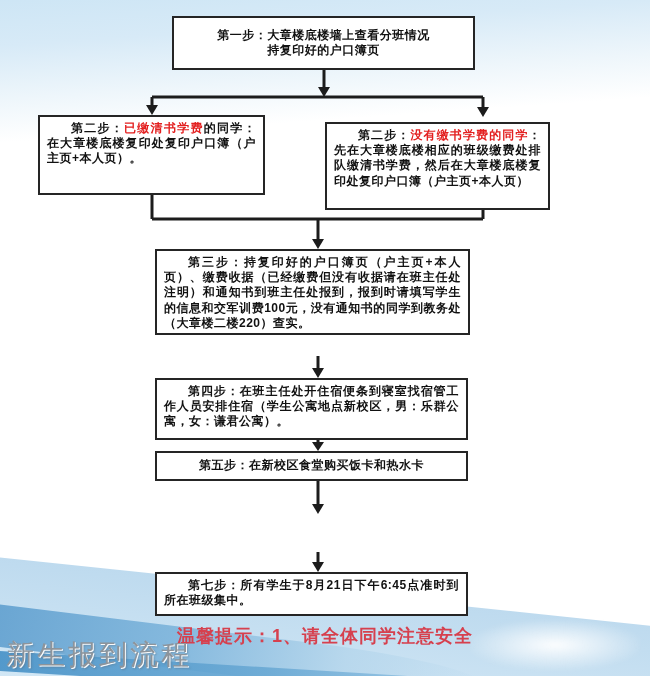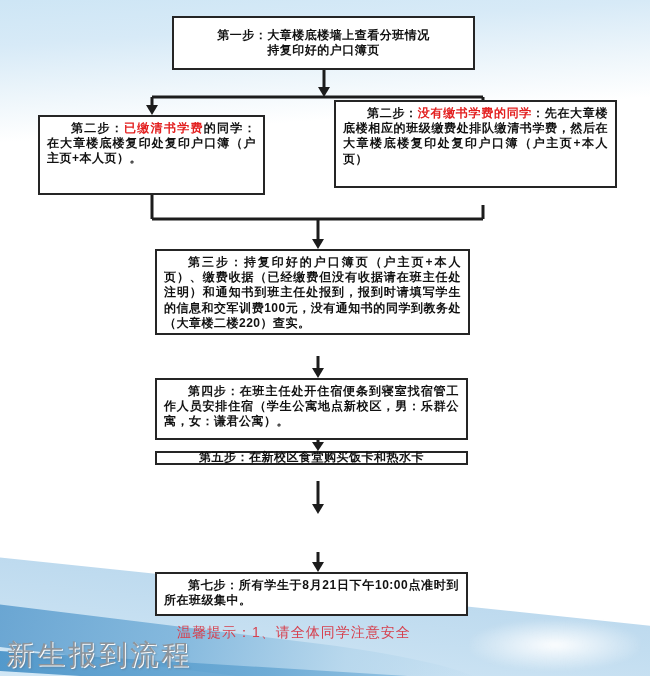--- a/index.html
+++ b/index.html
@@ -58,33 +58,33 @@
     padding: 4px 7px;
     text-align: justify;
     letter-spacing: 0.5px;
   }
   .fbox p { margin: 0; text-indent: 2em; }
   .center { display: flex; flex-direction: column; align-items: center; justify-content: center; text-align: center; }
   .center p { text-indent: 0; }
   .hl { font-weight: bold; }
   #box-step1   { left: 172px; top: 16px;  width: 303px; height: 54px; }
   #box-step2a  { left: 38px;  top: 115px; width: 227px; height: 80px; }
-  #box-step2b  { left: 325px; top: 100px; width: 283px; height: 88px; margin-left: 9px; }
+  #box-step2b  { left: 325px; top: 122px; width: 225px; height: 88px; }
   #box-step3   { left: 155px; top: 249px; width: 315px; height: 86px; }
   #box-step4   { left: 155px; top: 378px; width: 313px; height: 62px; }
-  #box-step5   { left: 155px; top: 451px; width: 313px; height: 14px; }
+  #box-step5   { left: 155px; top: 451px; width: 313px; height: 30px; }
   #box-step6   { left: 155px; top: 514px; width: 313px; height: 38px; }
   #box-step7   { left: 155px; top: 572px; width: 313px; height: 44px; }
   
   .connectors { position: absolute; left: 0; top: 0; pointer-events: none; }
   
   .tip {
     position: absolute;
-    font-size: 14px;
-    font-weight: normal;
+    font-size: 18px;
+    font-weight: bold;
     letter-spacing: 1px;
     white-space: nowrap;
   }
   #tip-line1 { left: 177px; top: 624px; }
   #tip-line2 { left: 266px; top: 650px; }
   .watermark-left {
     position: absolute;
     left: 6px; top: 636px;
     font-size: 28px;
     font-weight: normal;
@@ -164,20 +164,20 @@
   <div class="fbox" id="box-step4">
     <p>第四步：在班主任处开住宿便条到寝室找宿管工作人员安排住宿（学生公寓地点新校区，男：乐群公寓，女：谦君公寓）。</p>
   </div>
 
   <div class="fbox center" id="box-step5">
     <p>第五步：在新校区食堂购买饭卡和热水卡</p>
   </div>
 
 
   <div class="fbox" id="box-step7">
-    <p>第七步：所有学生于8月21日下午10:00点准时到所在班级集中。</p>
+    <p>第七步：所有学生于8月21日下午6:45点准时到所在班级集中。</p>
   </div>
 
   <div class="tip" id="tip-line1" style="color:#d6404e">温馨提示：1、请全体同学注意安全</div>
 
   <div class="watermark-left">新生报到流程</div>
 
 </div>
 
 </body></html>

